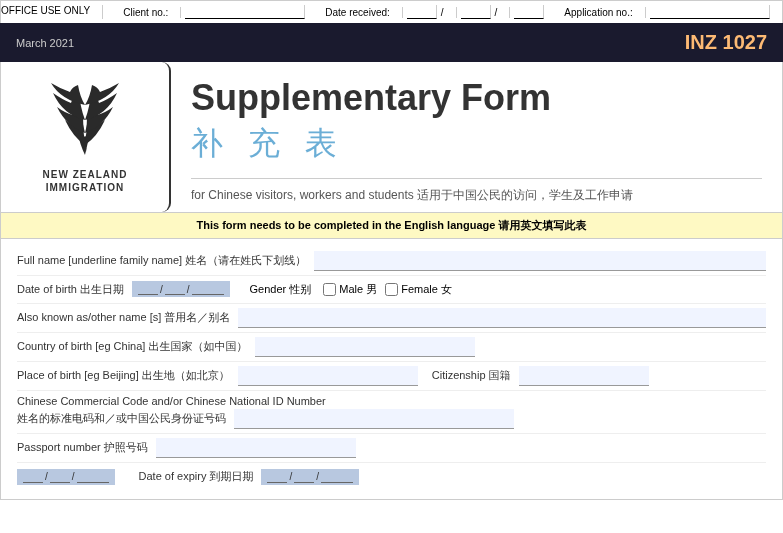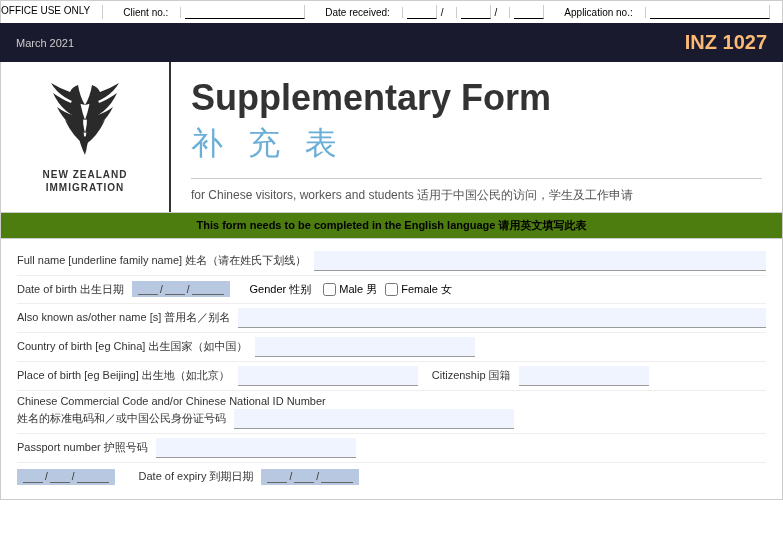--- a/index.html
+++ b/index.html
@@ -57,20 +57,21 @@
     }
 
     .logo-section {
       width: 170px;
       min-width: 170px;
       display: flex;
       flex-direction: column;
       align-items: center;
       justify-content: center;
       border-right: 2px solid #333;
+      border-radius: 9px;
     }
 
     .logo-section .nz-logo {
       width: 80px;
       height: 80px;
       margin-bottom: 8px;
     }
 
     .logo-section .nz-text {
       font-size: 10px;
@@ -105,21 +106,21 @@
     .title-section .subtitle {
       font-size: 12px;
       color: #555;
       margin-top: 12px;
       padding-top: 8px;
       border-top: 1px solid #ccc;
     }
 
     
     .notice-bar {
-      background: #4d7c0f;
+      background: #fef9c3;
       border: 1px solid #ccc;
       border-top: none;
       padding: 5px 16px;
       font-size: 11px;
       font-weight: bold;
       text-align: center;
     }
 
     
     .form-body {

